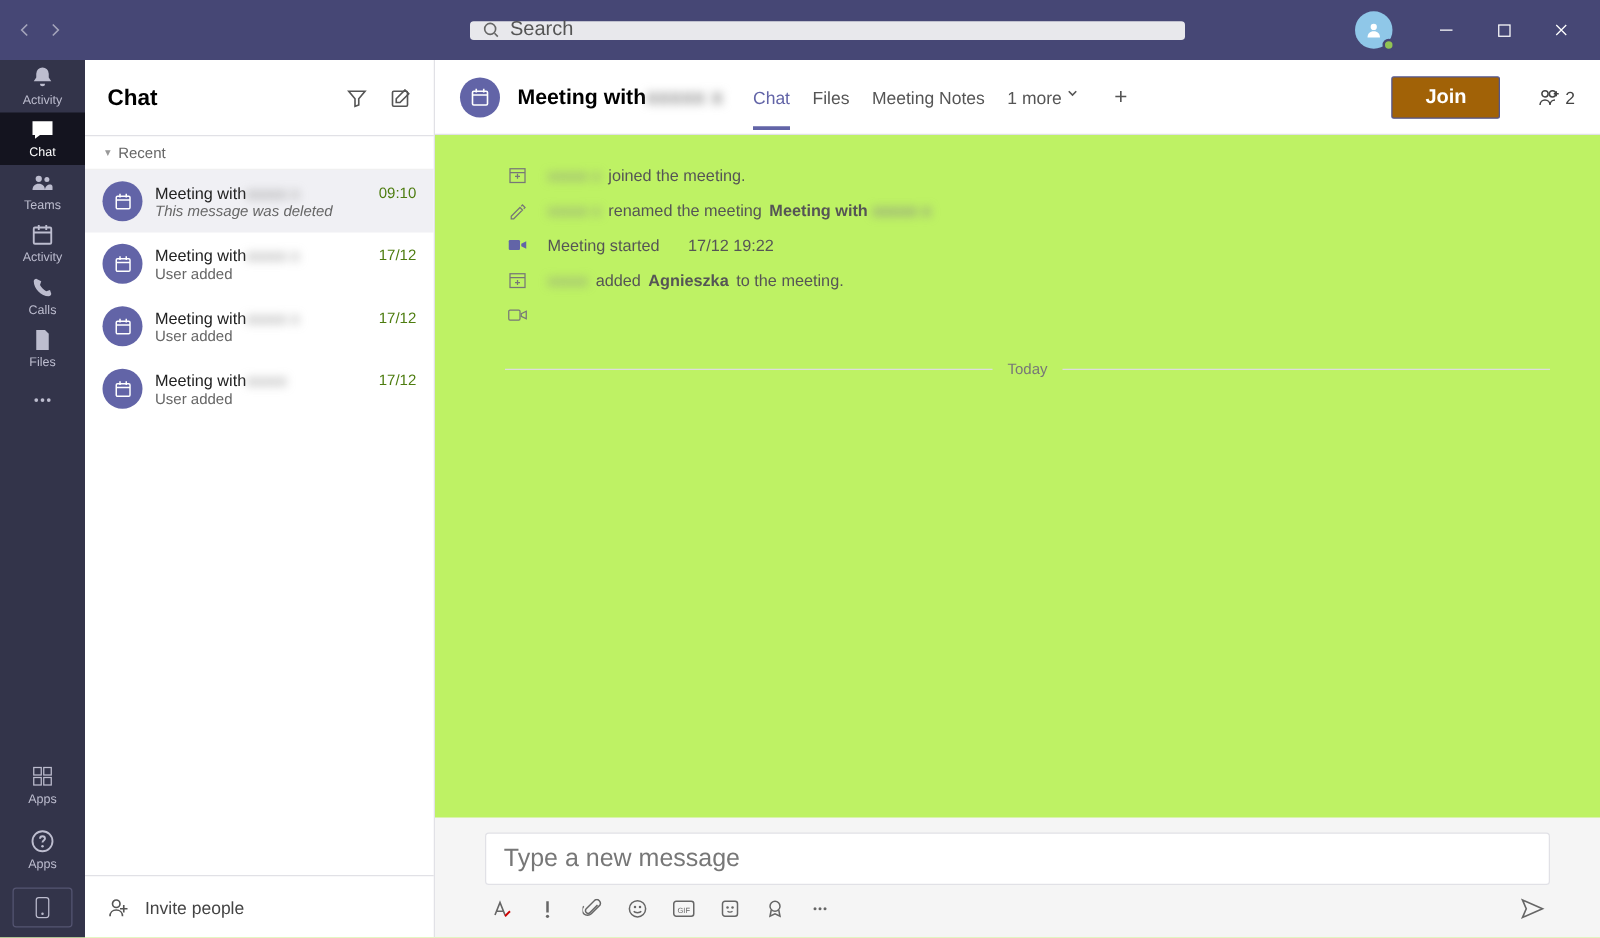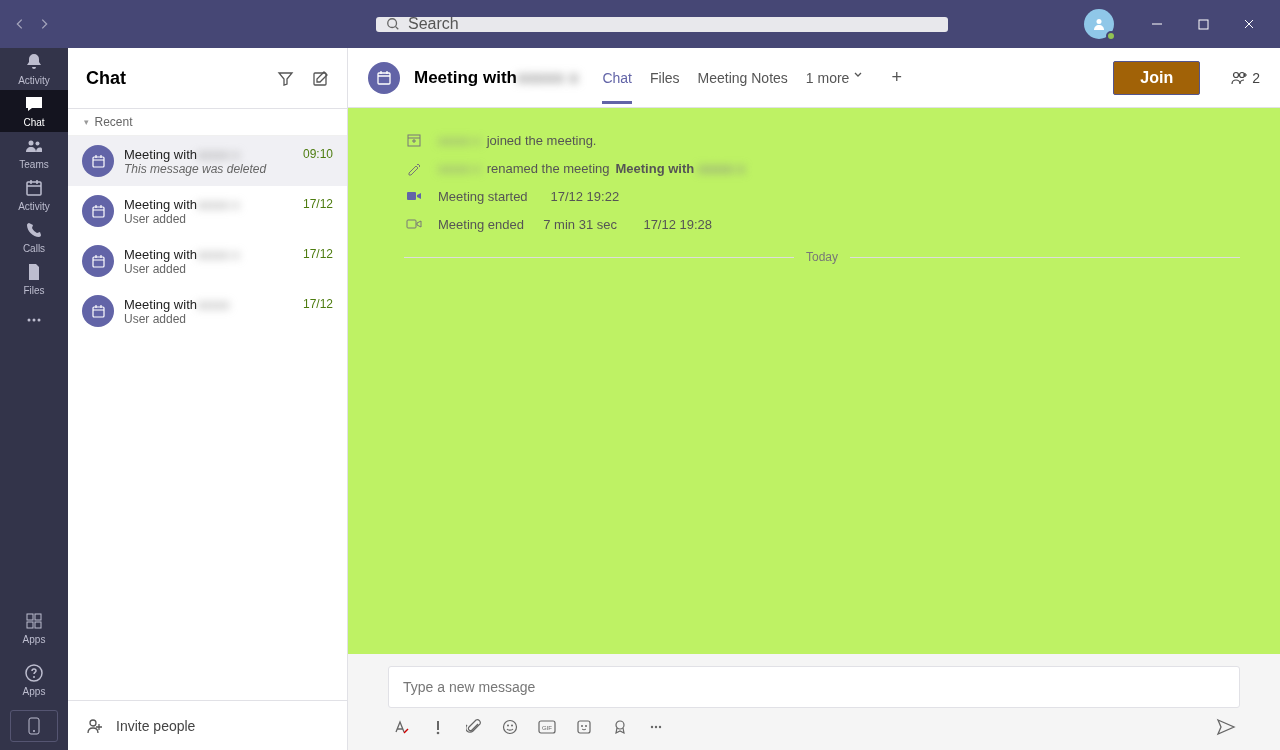--- a/index.html
+++ b/index.html
@@ -48,28 +48,28 @@
 .tab.active{color:#6264a7;box-shadow:inset 0 -3px 0 #6264a7}
 .moretab{display:flex;align-items:flex-start;gap:4px}
 .plus{margin-left:10px;color:#555;font-size:18px}
 .mh-spacer{flex:1}
 .joinbtn{background:#a16207;border:1px solid #53558f;color:#fff;font-weight:600;padding:7px 26px;border-radius:2px;cursor:pointer;font-size:16px}
 .partic{display:flex;align-items:center;gap:2px;color:#444;font-size:14px;margin-left:16px}
 .convo{flex:1;background:#bef264;overflow:auto;padding:18px 40px 0 56px;position:relative}
 .sysrow{display:flex;align-items:center;gap:14px;padding:6px 0;font-size:13px;color:#555}
 .sysicon{width:20px;display:flex;justify-content:center;color:#777}
 .systext{display:flex;align-items:center;gap:6px}
-.divider{display:flex;align-items:center;margin:12px 0 14px}
+.divider{display:flex;align-items:center;margin:22px 0 14px}
 .divider .line{flex:1;height:1px;background:#ddd}
 .divider .lbl{padding:0 12px;font-size:12px;color:#777}
 .delmsg{margin-left:auto;width:274px;border:2px solid #d93a3a;background:#fff;padding:9px 14px;font-size:14px;display:flex;justify-content:space-between;align-items:center;margin-right:0}
 .delmsg .txt{font-style:italic;color:#444}
 .delmsg .undo{color:#6264a7;cursor:pointer}
 .composer{padding:12px 40px 14px;background:#f5f5f5}
-.msgbox{background:#fff;border:1px solid #e1e1e6;border-radius:3px;height:42px;display:flex;align-items:center;padding:0 14px;color:#777;font-size:14px}
+.msgbox{background:#fff;border:1px solid #e1e1e6;border-radius:3px;height:42px;display:flex;align-items:center;padding:0 14px;color:#777;font-size:20px}
 .cmptools{display:flex;align-items:center;gap:20px;margin-top:10px;color:#666;padding:0 4px}
 .cmptools .send{margin-left:auto}
 svg{display:block}
 </style>
 </head>
 <body>
 
 <div class="titlebar">
   <div class="nav-arrow">
       <svg width="14" height="14" viewBox="0 0 16 16">
@@ -352,25 +352,38 @@
             <svg width="16" height="16" viewBox="0 0 16 16">
               <rect x="1" y="4" width="9" height="8" rx="1" fill="#6264a7"></rect>
               <path d="M11 7l4-2v6l-4-2z" fill="#6264a7"></path>
             </svg>
           </span>
         <span class="systext"><span>Meeting started</span>&nbsp;&nbsp;&nbsp;<span>17/12 19:22</span></span>
       </div>
       <div class="sysrow">
         <span class="sysicon">
             <svg width="16" height="16" viewBox="0 0 16 16">
+              <rect x="2" y="3" width="12" height="11" stroke="#777" fill="none"></rect>
+              <path d="M2 6h12M8 8v4M6 10h4" stroke="#777"></path>
+            </svg>
+          </span>
+        <span class="systext">
+            <span class="blur">xxxxx</span>
+            <span> added </span>
+            <b>Agnieszka</b>
+            <span> to the meeting.</span>
+          </span>
+      </div>
+      <div class="sysrow">
+        <span class="sysicon">
+            <svg width="16" height="16" viewBox="0 0 16 16">
               <rect x="1" y="4" width="9" height="8" rx="1" stroke="#777" fill="none"></rect>
               <path d="M11 7l4-2v6l-4-2z" stroke="#777" fill="none"></path>
             </svg>
           </span>
-        <span class="systext"><span>Meeting ended</span>&nbsp;&nbsp;<span>7 min 31 sec</span>&nbsp;&nbsp;&nbsp;&nbsp;<span>17/12 19:28</span></span>
       </div>
 
       <div class="divider">
         <div class="line"></div>
           <div class="lbl">Today</div>
           <div class="line"></div>
       </div>
 
     </div>
 

